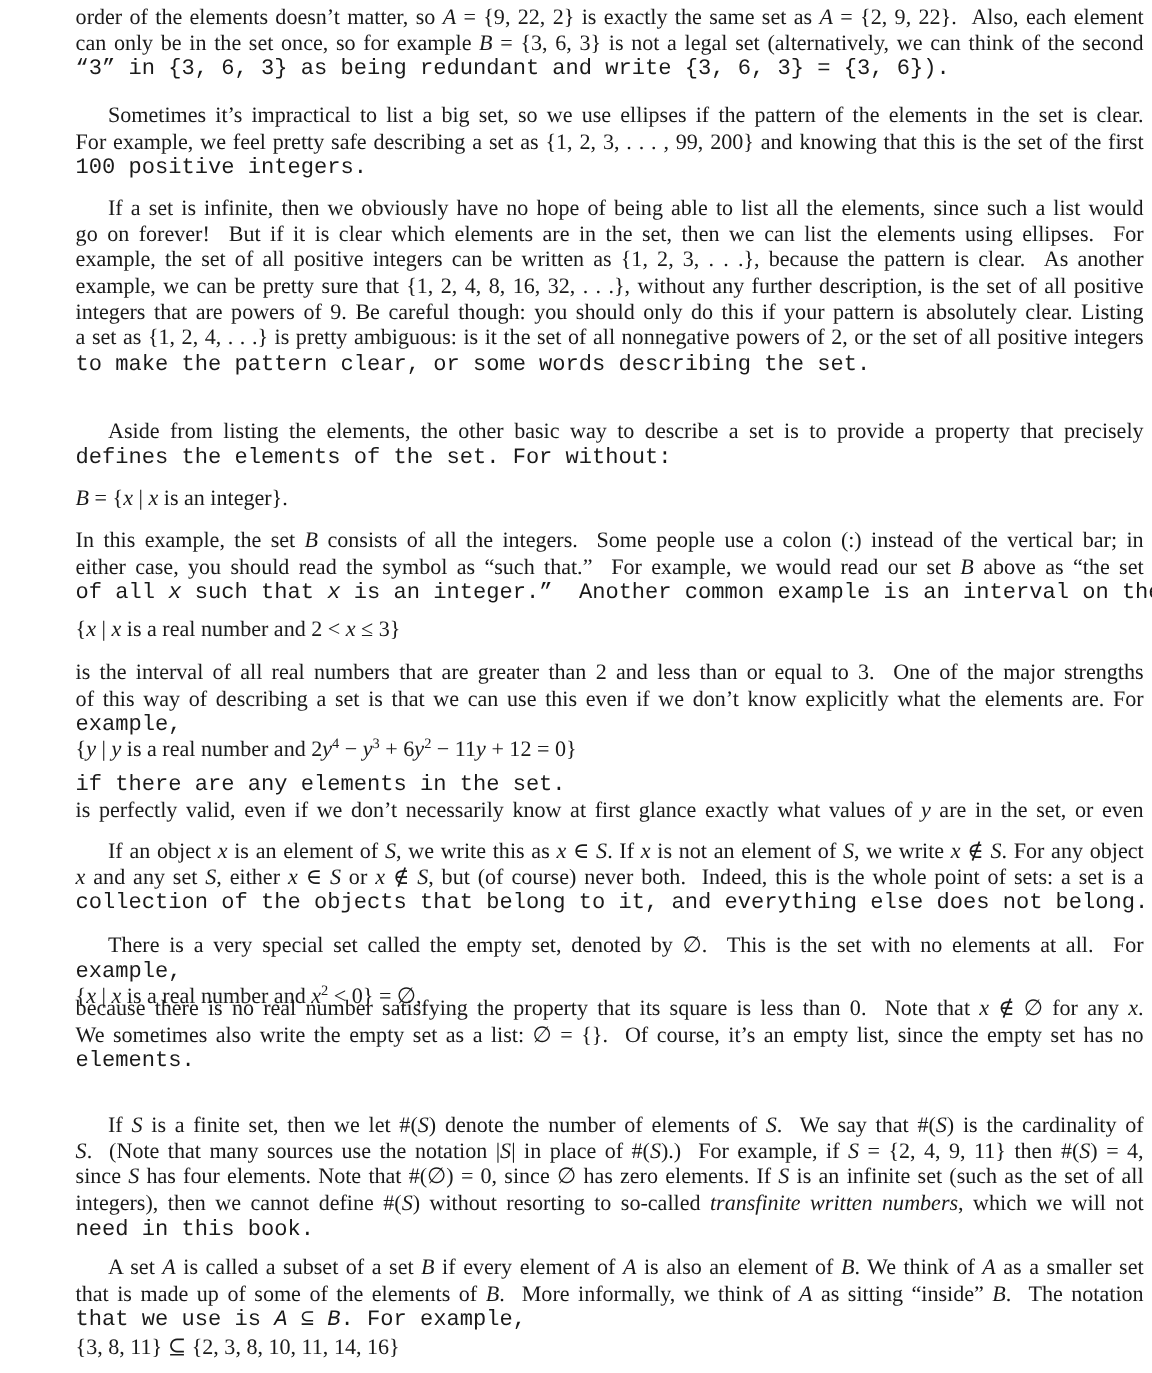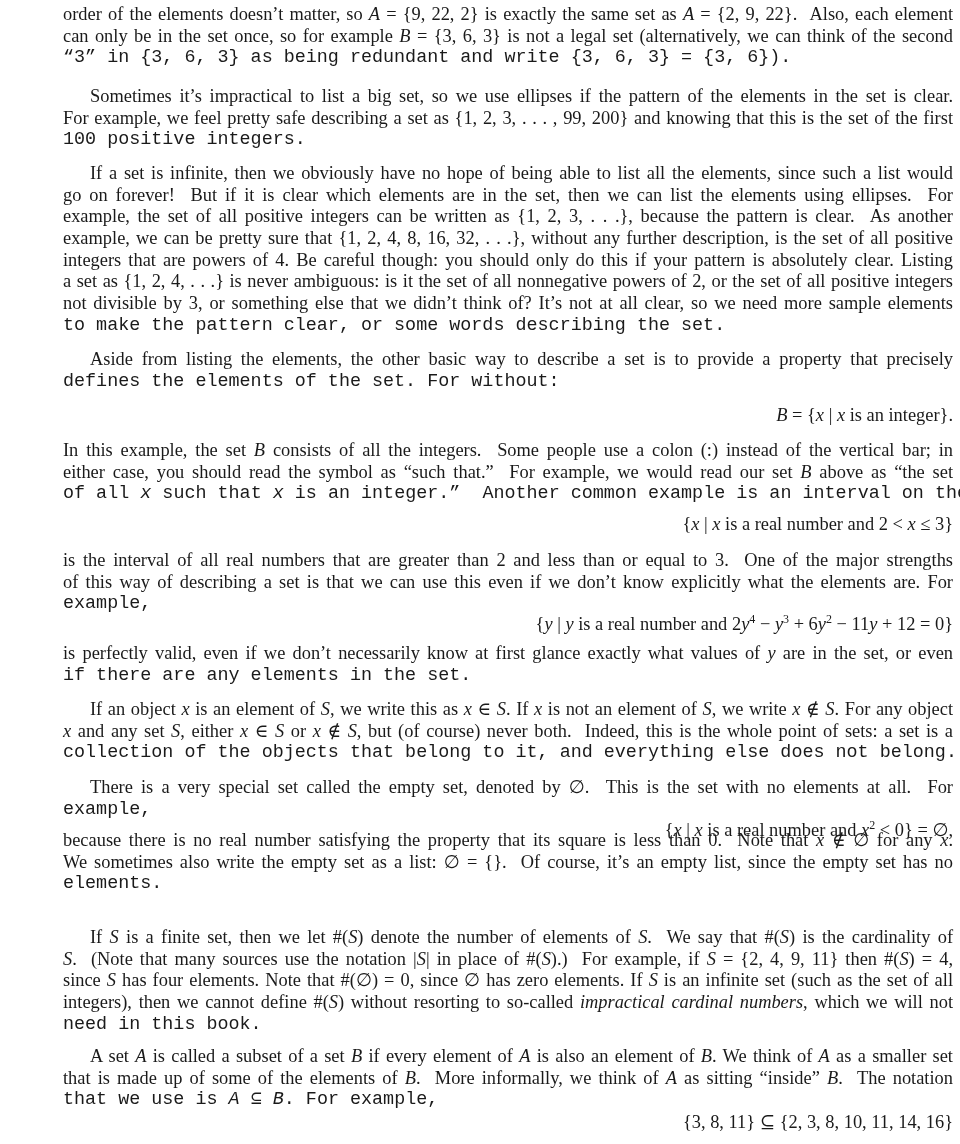--- a/index.html
+++ b/index.html
@@ -8,21 +8,21 @@
     font-family: "Liberation Serif", "DejaVu Serif", serif;
     color: #1a1a1a;
     font-size: 18.4px;
     line-height: 21.7px;
   }
   .page { position: relative; width: 960px; height: 868px; margin-left: 28px; }
   .blk { position: absolute; left: 35px; width: 890px; text-align: justify; }
   .ln { display: block; white-space: nowrap; text-align: justify; text-align-last: justify; height: 21.7px; }
   .ln.last { text-align-last: left; font-family: Liberation Mono, monospace; }
   .ind { text-indent: 27px; }
-  .disp { position: absolute; left: 35px; width: 890px; text-align: right; white-space: nowrap; }
+  .disp { position: absolute; left: 35px; width: 890px; text-align: left; white-space: nowrap; }
   i, .m { font-style: italic; }
   b { font-weight: normal; }
   sup { font-size: 12px; line-height: 0; vertical-align: 7px; }
 </style>
 </head>
 <body>
 
 <div class="page">
 
   <div class="blk" style="top:4px">
@@ -35,23 +35,22 @@
     <span class="ln ind">Sometimes it’s impractical to list a big set, so we use ellipses if the pattern of the elements in the set is clear.</span>
     <span class="ln">For example, we feel pretty safe describing a set as {1, 2, 3, . . . , 99, 200} and knowing that this is the set of the first</span>
     <span class="ln last">100 positive integers.</span>
   </div>
 
   <div class="blk" style="top:163px">
     <span class="ln ind">If a set is infinite, then we obviously have no hope of being able to list all the elements, since such a list would</span>
     <span class="ln">go on forever! &nbsp;But if it is clear which elements are in the set, then we can list the elements using ellipses. &nbsp;For</span>
     <span class="ln">example, the set of all positive integers can be written as {1, 2, 3, . . .}, because the pattern is clear. &nbsp;As another</span>
     <span class="ln">example, we can be pretty sure that {1, 2, 4, 8, 16, 32, . . .}, without any further description, is the set of all positive</span>
-    <span class="ln">integers that are powers of 4. Be careful though: you should only do this if your pattern is absolutely clear. Listing</span>
-    <span class="ln">a set as {1, 2, 4, . . .} is never ambiguous: is it the set of all nonnegative powers of 2, or the set of all positive integers</span>
-    <span class="ln">not divisible by 3, or something else that we didn’t think of? It’s not at all clear, so we need more sample elements</span>
+    <span class="ln">integers that are powers of 9. Be careful though: you should only do this if your pattern is absolutely clear. Listing</span>
+    <span class="ln">a set as {1, 2, 4, . . .} is pretty ambiguous: is it the set of all nonnegative powers of 2, or the set of all positive integers</span>
     <span class="ln last">to make the pattern clear, or some words describing the set.</span>
   </div>
 
   <div class="blk" style="top:349px">
     <span class="ln ind">Aside from listing the elements, the other basic way to describe a set is to provide a property that precisely</span>
     <span class="ln last">defines the elements of the set. For without:</span>
   </div>
 
   <div class="disp" style="top:405px">
     <i>B</i> = {<i>x</i> | <i>x</i> is an integer}.
@@ -71,22 +70,22 @@
     <span class="ln">is the interval of all real numbers that are greater than 2 and less than or equal to 3. &nbsp;One of the major strengths</span>
     <span class="ln">of this way of describing a set is that we can use this even if we don’t know explicitly what the elements are. For</span>
     <span class="ln last">example,</span>
   </div>
 
   <div class="disp" style="top:614px">
     {<i>y</i> | <i>y</i> is a real number and 2<i>y</i><sup>4</sup> − <i>y</i><sup>3</sup> + 6<i>y</i><sup>2</sup> − 11<i>y</i> + 12 = 0}
   </div>
 
   <div class="blk" style="top:643px">
+    <span class="ln last">if there are any elements in the set.</span>
     <span class="ln">is perfectly valid, even if we don’t necessarily know at first glance exactly what values of <i>y</i> are in the set, or even</span>
-    <span class="ln last">if there are any elements in the set.</span>
   </div>
 
   <div class="blk" style="top:699px">
     <span class="ln ind">If an object <i>x</i> is an element of <i>S</i>, we write this as <i>x</i> ∈ <i>S</i>. If <i>x</i> is not an element of <i>S</i>, we write <i>x</i> ∉ <i>S</i>. For any object</span>
     <span class="ln"><i>x</i> and any set <i>S</i>, either <i>x</i> ∈ <i>S</i> or <i>x</i> ∉ <i>S</i>, but (of course) never both. &nbsp;Indeed, this is the whole point of sets: a set is a</span>
     <span class="ln last">collection of the objects that belong to it, and everything else does not belong.</span>
   </div>
 
   <div class="blk" style="top:777px">
     <span class="ln ind">There is a very special set called the <b>empty set</b>, denoted by ∅. &nbsp;This is the set with no elements at all. &nbsp;For</span>
@@ -100,21 +99,21 @@
   <div class="blk" style="top:830px">
     <span class="ln">because there is no real number satisfying the property that its square is less than 0. &nbsp;Note that <i>x</i> ∉ ∅ for any <i>x</i>.</span>
     <span class="ln">We sometimes also write the empty set as a list: ∅ = {}. &nbsp;Of course, it’s an empty list, since the empty set has no</span>
     <span class="ln last">elements.</span>
   </div>
 
   <div class="blk" style="top:927px">
     <span class="ln ind">If <i>S</i> is a finite set, then we let #(<i>S</i>) denote the number of elements of <i>S</i>. &nbsp;We say that #(<i>S</i>) is the <b>cardinality</b> of</span>
     <span class="ln"><i>S</i>. &nbsp;(Note that many sources use the notation |<i>S</i>| in place of #(<i>S</i>).) &nbsp;For example, if <i>S</i> = {2, 4, 9, 11} then #(<i>S</i>) = 4,</span>
     <span class="ln">since <i>S</i> has four elements. Note that #(∅) = 0, since ∅ has zero elements. If <i>S</i> is an infinite set (such as the set of all</span>
-    <span class="ln">integers), then we cannot define #(<i>S</i>) without resorting to so-called <i>impractical cardinal numbers</i>, which we will not</span>
+    <span class="ln">integers), then we cannot define #(<i>S</i>) without resorting to so-called <i>transfinite written numbers</i>, which we will not</span>
     <span class="ln last">need in this book.</span>
   </div>
 
   <div class="blk" style="top:1046px">
     <span class="ln ind">A set <i>A</i> is called a <b>subset</b> of a set <i>B</i> if every element of <i>A</i> is also an element of <i>B</i>. We think of <i>A</i> as a smaller set</span>
     <span class="ln">that is made up of some of the elements of <i>B</i>. &nbsp;More informally, we think of <i>A</i> as sitting “inside” <i>B</i>. &nbsp;The notation</span>
     <span class="ln last">that we use is <i>A</i> ⊆ <i>B</i>. For example,</span>
   </div>
 
   <div class="disp" style="top:1112px">

